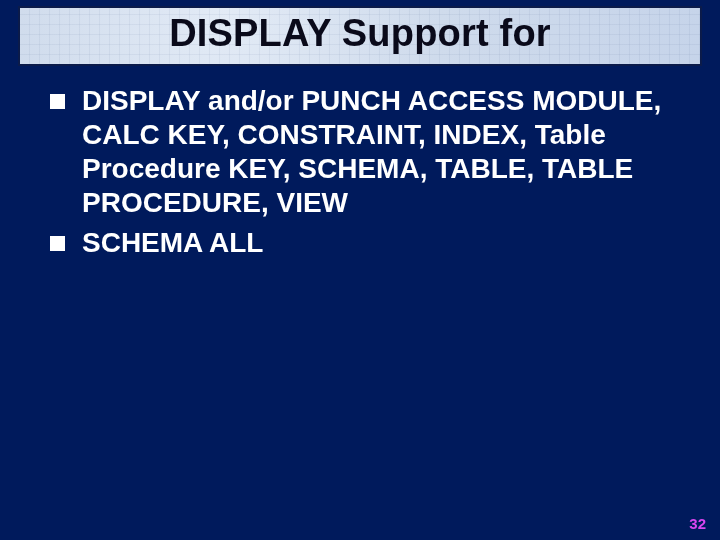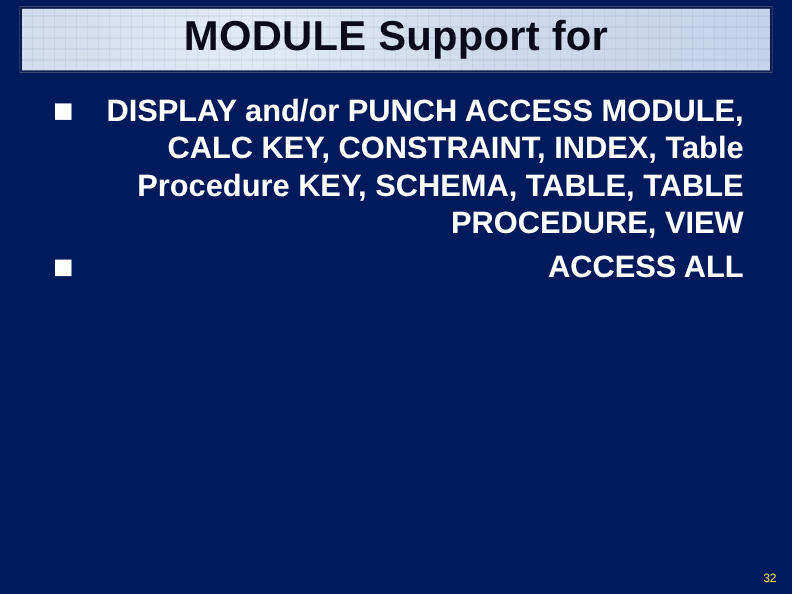--- a/index.html
+++ b/index.html
@@ -34,21 +34,20 @@
     font-weight: 700;
     color: #0a0a1a;
     letter-spacing: 0.2px;
   }
   .content {
     padding: 18px 44px 0 44px;
     color: #ffffff;
   }
   ul.bullets {
     list-style: none;
-    text-align: right;
   }
   ul.bullets > li {
     position: relative;
     padding-left: 38px;
     font-size: 28px;
     line-height: 1.22;
     font-weight: 700;
     margin-bottom: 6px;
     color: #ffffff;
   }
@@ -58,38 +57,38 @@
     left: 6px;
     top: 10px;
     width: 15px;
     height: 15px;
     background: #ffffff;
   }
   .page-num {
     position: absolute;
     right: 14px;
     bottom: 8px;
-    color: #fde047;
-    font-size: 11px;
-    font-weight: 400;
+    color: #d946ef;
+    font-size: 15px;
+    font-weight: 700;
   }
 </style>
 </head>
 <body>
 
 <div class="title-box">
   <h1>
-    <span>MODULE Support for</span><br>
+    <span>DISPLAY Support for</span><br>
   </h1>
 </div>
 
 <div class="content">
   <ul class="bullets">
     <li>
       <span>DISPLAY and/or PUNCH ACCESS MODULE, CALC KEY, CONSTRAINT, INDEX, Table Procedure KEY, SCHEMA, TABLE, TABLE PROCEDURE, VIEW</span>
     </li>
     <li>
-      <span>ACCESS ALL</span>
+      <span>SCHEMA ALL</span>
     </li>
   </ul>
 </div>
 
 <div class="page-num">32</div>
 
 </body></html>

